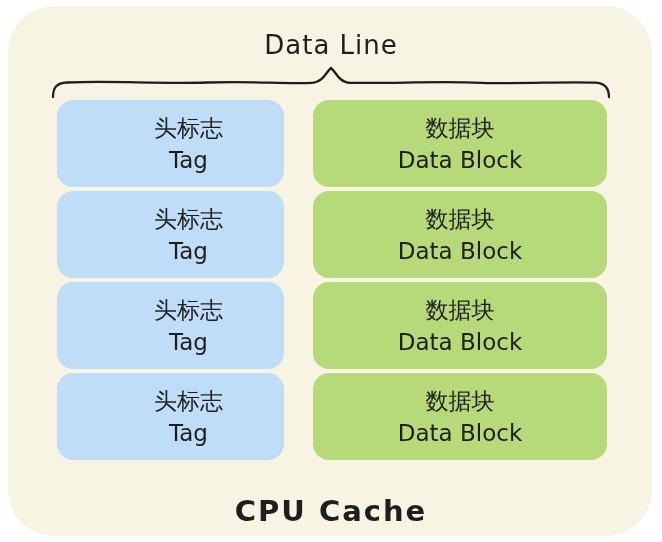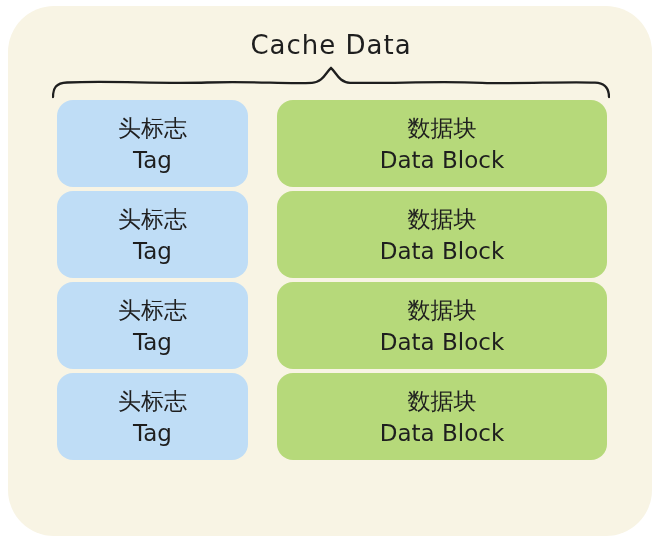--- a/index.html
+++ b/index.html
@@ -31,36 +31,36 @@
     display: flex; flex-direction: column; gap: 4px;
   }
   .row { display: flex; gap: 5px; height: 87px; }
   .box {
     border-radius: 16px;
     display: flex; flex-direction: column;
     align-items: center; justify-content: center;
     font-size: 23px; line-height: 32px;
     text-align: center;
   }
-  .tag-box  { width: 191px; background: var(--tag-fill, #bfddf6); }
+  .tag-box  { width: 191px; background: var(--tag-fill, #bfddf6); padding-left: 36px; }
   .data-box { flex: 1;      background: var(--data-fill, #b6d97a); margin-left: 24px; }
   .caption {
     position: absolute; left: 0; right: 0; top: 494px;
     text-align: center;
     font-size: 29px; font-weight: bold;
     letter-spacing: 2px;
   }
 </style>
 </head>
 <body>
 
 <div class="canvas">
   <div class="panel"></div>
 
-  <div class="brace-label">Cache Data</div>
+  <div class="brace-label">Data Line</div>
 
   <svg class="brace" width="558" height="38" viewBox="0 0 558 38" aria-hidden="true">
     <path d="M 1 34 C 1 25, 4 20, 15 19.5
              C 60 17.5, 105 21, 155 19.5
              C 200 18, 232 21, 260 19.8
              C 271 19.3, 274 9, 279 5
              C 284 9, 287 19.5, 298 19.8
              C 340 20.8, 380 17.8, 430 19.8
              C 470 21, 510 18.5, 543 19.6
              C 553 20, 557 25, 557 34" fill="none" stroke="var(--brace-stroke, #1e1e1e)" stroke-width="2.3" stroke-linecap="round"></path>
@@ -102,13 +102,14 @@
         <span>头标志</span>
         <span>Tag</span>
       </div>
       <div class="box data-box">
         <span>数据块</span>
         <span>Data Block</span>
       </div>
     </div>
   </div>
 
+  <div class="caption">CPU Cache</div>
 </div>
 
 </body></html>

